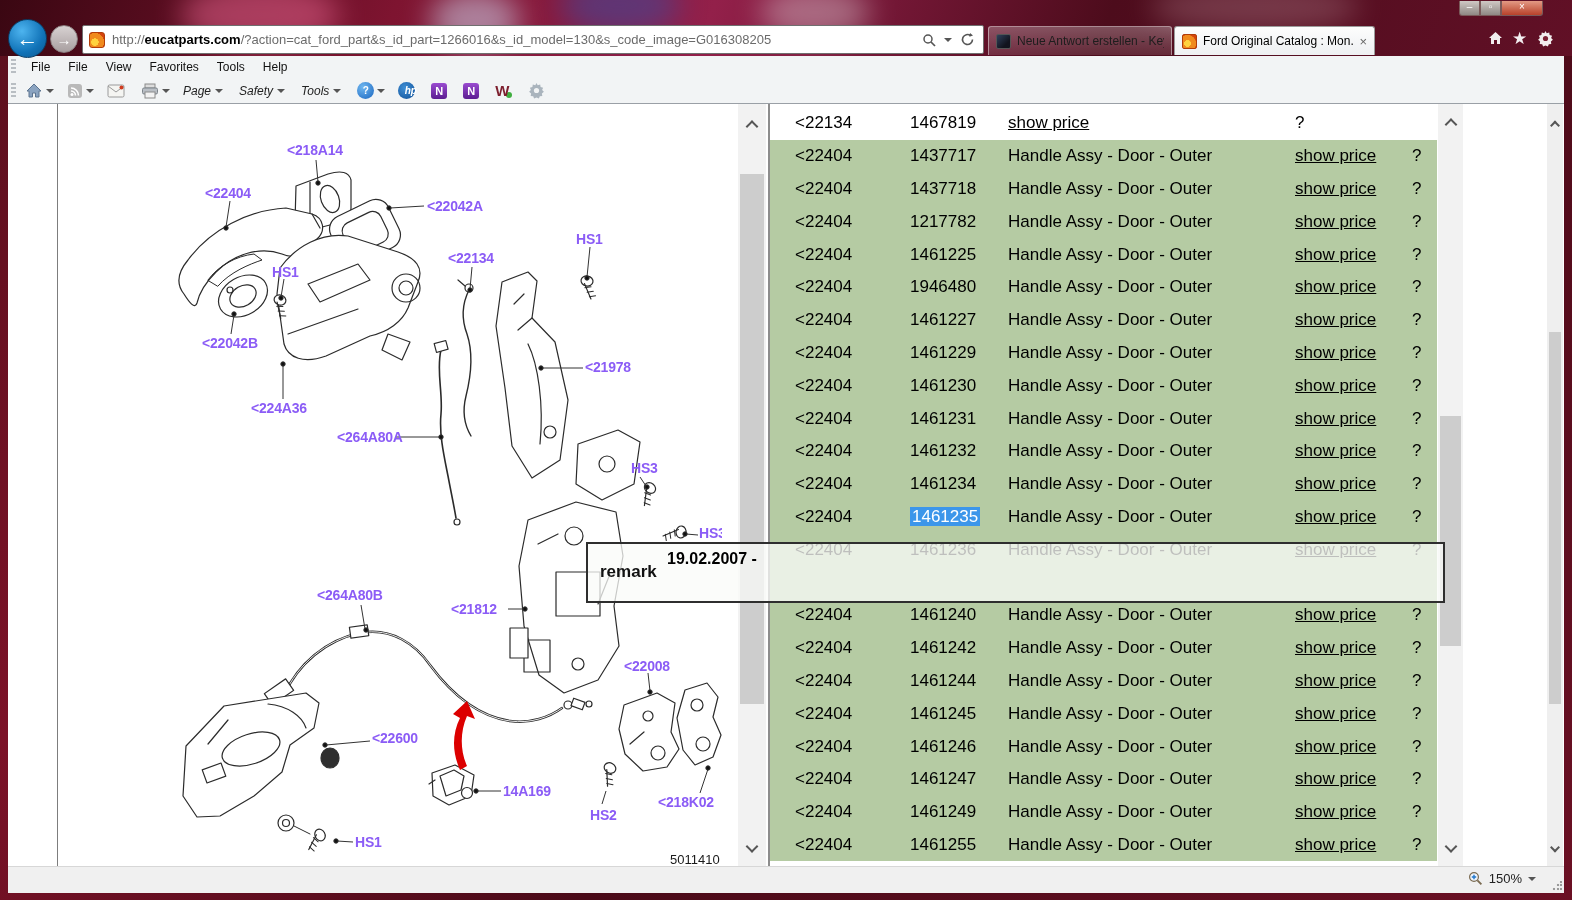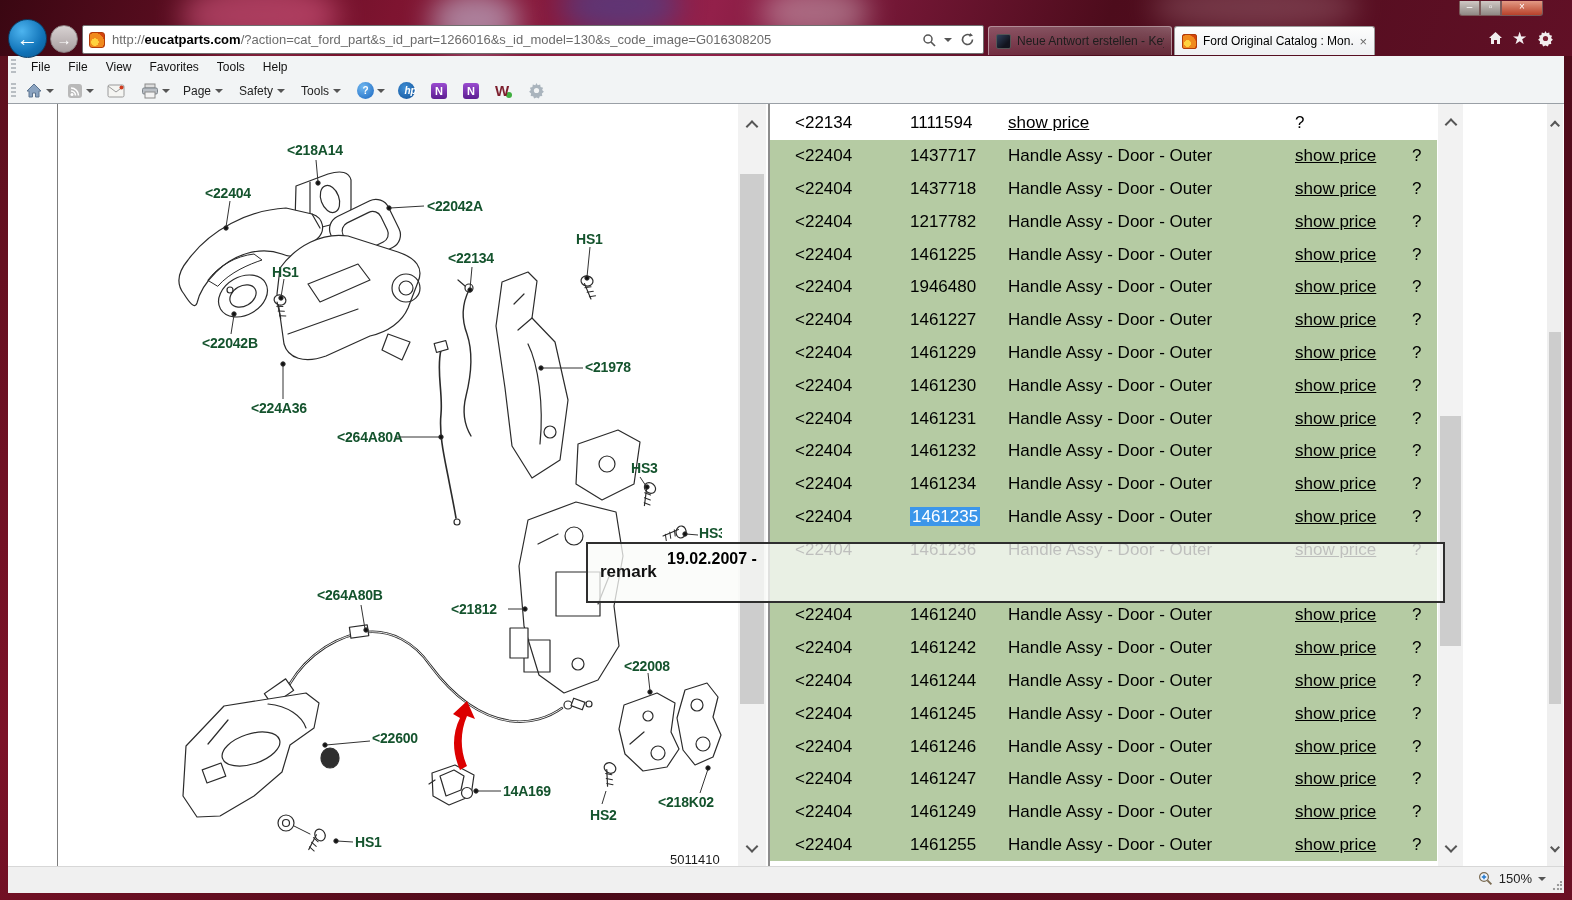--- a/index.html
+++ b/index.html
@@ -46,28 +46,28 @@
   .hdricn{position:absolute;top:30px;color:#f3eef0;z-index:5;}
   
   #menubar{position:absolute;left:8px;top:56px;width:1556px;height:22px;background:#f2f4f5;display:flex;align-items:center;font-size:12px;color:#111;}
   .grip{width:5px;height:16px;margin:0 6px 0 3px;background:repeating-linear-gradient(#b9bec3 0 2px,transparent 2px 4px);}
   .mitem{padding:2px 9px;}
   
   #cmdbar{position:absolute;left:8px;top:78px;width:1556px;height:26px;background:#f2f4f5;border-bottom:1px solid #9aa0a6;
           display:flex;align-items:center;font-size:12px;color:#222;}
   .cgap{width:10px;}
   .cico{display:flex;align-items:center;margin:0 3px;}
-  .ctext{margin:0 3px;display:flex;align-items:center;gap:4px;}
+  .ctext{margin:0 3px;display:flex;align-items:center;gap:4px;font-style:italic;}
   .roundico{width:17px;height:17px;border-radius:50%;display:flex;align-items:center;justify-content:center;color:#fff;font-size:10px;font-weight:bold;}
   .sqico{width:16px;height:16px;border-radius:3px;display:flex;align-items:center;justify-content:center;color:#fff;font-size:11px;font-weight:bold;}
   
   #content{position:absolute;left:8px;top:104px;width:1556px;height:762px;background:#fff;overflow:hidden;}
   #frameline{position:absolute;left:49px;top:0;width:1px;height:762px;background:#7d7d7d;}
   #diagram{position:absolute;left:50px;top:0;width:664px;height:762px;overflow:hidden;background:#fff;}
-  .dlabel{position:absolute;color:#14532d;font-weight:bold;font-size:14px;white-space:nowrap;letter-spacing:-.2px;}
+  .dlabel{position:absolute;color:#8b5cf6;font-weight:bold;font-size:14px;white-space:nowrap;letter-spacing:-.2px;}
   .dnum{position:absolute;color:#1a1a1a;font-size:13px;}
   
   .sb{position:absolute;top:0;height:762px;background:#f2f2f2;}
   #sbLeft{left:730px;width:28px;}
   #sbTable{left:1430px;width:25px;}
   #sbOuter{left:1539px;width:16px;background:#efefef;}
   .sbthumb{position:absolute;left:2px;right:2px;background:#cdcdcd;}
   .chev{position:absolute;left:50%;width:9px;height:9px;border-top:2px solid #565656;border-right:2px solid #565656;}
   .chev.up{transform:translateX(-50%) rotate(-45deg);}
   .chev.down{transform:translateX(-50%) rotate(135deg);}
@@ -81,21 +81,21 @@
   .trow .sel{background:#3c96ea;color:#fff;padding:0 2px;}
   .trow span{white-space:nowrap;}
   
   #tooltip{position:absolute;left:578px;top:438px;width:859px;height:61px;z-index:40;
            border:2px solid #2e2e2e;background:rgba(250,251,248,.76);}
   #tt-label{position:absolute;left:12px;top:18px;font-weight:bold;font-size:17px;color:#111;}
   #tt-date{position:absolute;left:79px;top:6px;font-weight:bold;font-size:16px;color:#000;}
   #tt-body{position:absolute;left:76px;top:28px;font-size:16px;color:#000;white-space:nowrap;}
   
   #statusbar{position:absolute;left:8px;top:866px;width:1556px;height:27px;background:#f0f0f0;border-top:1px solid #d7d7d7;}
-  #zoomctl{position:absolute;right:18px;top:4px;display:flex;align-items:center;gap:6px;font-size:13px;color:#222;}
+  #zoomctl{position:absolute;right:28px;top:4px;display:flex;align-items:center;gap:6px;font-size:13px;color:#222;}
   #grip2{position:absolute;right:2px;bottom:2px;width:10px;height:10px;
          background:radial-gradient(circle at 2px 8px,#9a9a9a 1px,transparent 1.6px),
                     radial-gradient(circle at 6px 8px,#9a9a9a 1px,transparent 1.6px),
                     radial-gradient(circle at 6px 4px,#9a9a9a 1px,transparent 1.6px),
                     radial-gradient(circle at 9px 8px,#9a9a9a 1px,transparent 1.6px),
                     radial-gradient(circle at 9px 4px,#9a9a9a 1px,transparent 1.6px),
                     radial-gradient(circle at 9px 1px,#9a9a9a 1px,transparent 1.6px);}
 </style>
 </head>
 <body>
@@ -448,21 +448,21 @@
       <div class="chev up" style="top:18px;"></div>
       <div class="sbthumb" style="top:70px;height:530px;"></div>
       <div class="chev down" style="top:738px;"></div>
     </div>
 
     <div id="divider"></div>
 
     <div id="tablepane" style="padding-top: 3px;">
         <div class="trow">
     <span>&lt;22134</span>
-    <span>1111594</span>
+    <span>1467819</span>
     <span class="lnk">show price</span>
     <span>?</span>
   </div>
         <div class="trow green">
     <span>&lt;22404</span>
     <span>1437717</span>
     <span>Handle Assy - Door - Outer</span>
     <span class="lnk">show price</span>
     <span>?</span>
   </div>

